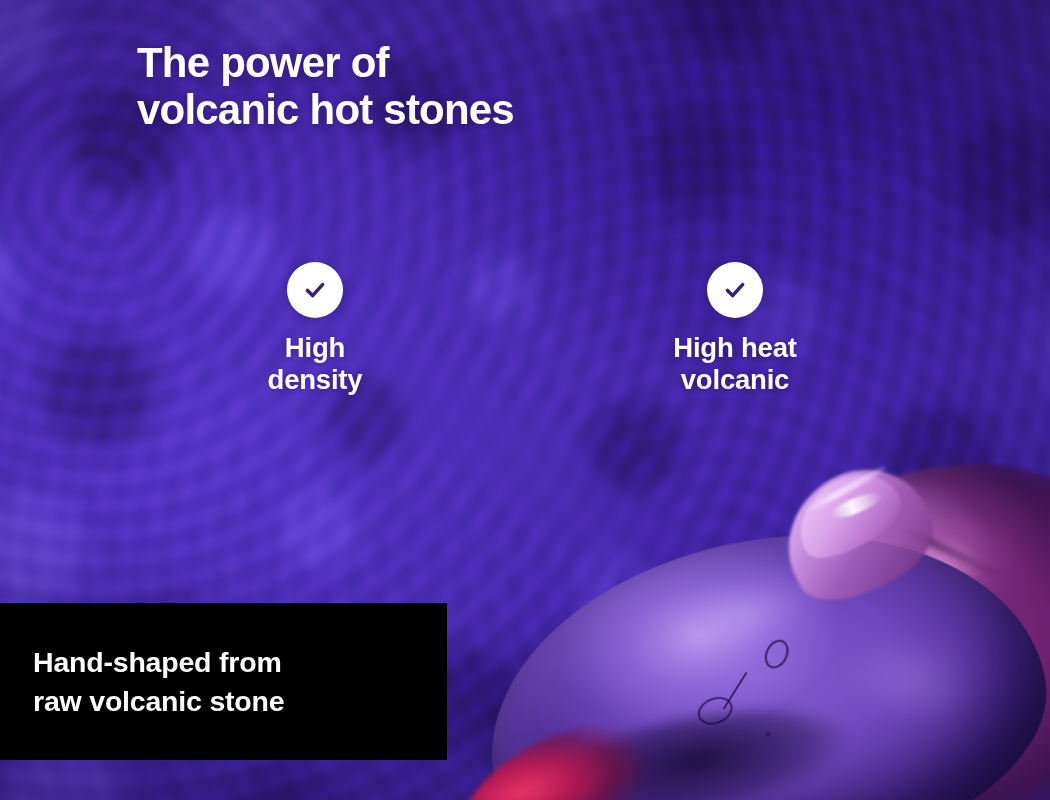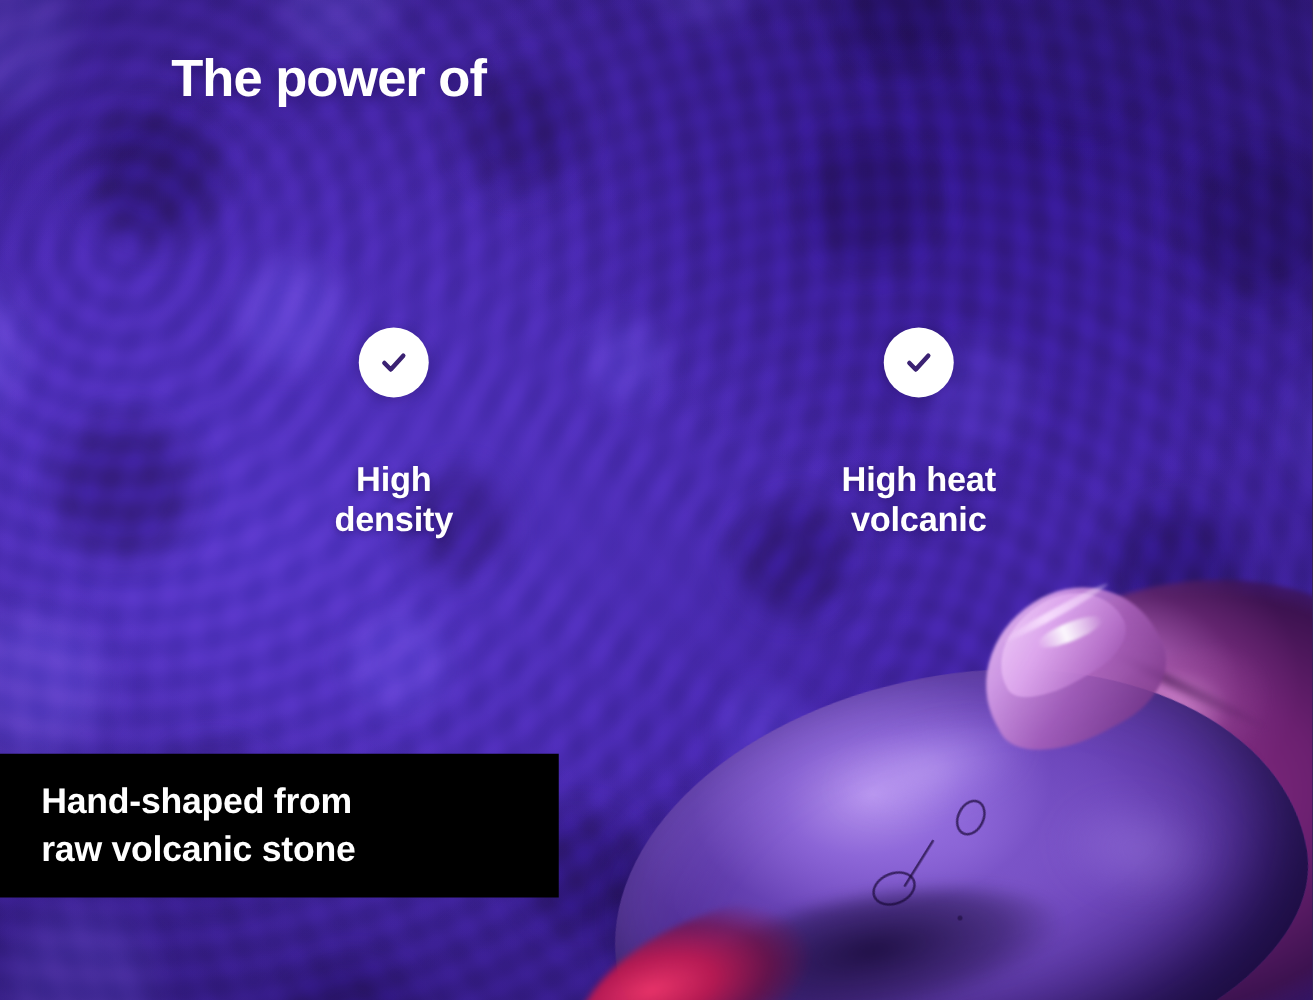--- a/index.html
+++ b/index.html
@@ -249,35 +249,35 @@
   }
   .check-circle {
     width:56px; height:56px;
     border-radius:50%;
     background:#fff;
     display:flex; align-items:center; justify-content:center;
     box-shadow: 0 2px 10px rgba(18,6,50,.26);
   }
   .check-circle svg { display:block; }
   .feature-label {
-    margin-top:50px;
+    margin-top:14px;
     color:#fff;
     font-size:27.5px;
     font-weight:700;
     line-height:1.16;
     letter-spacing:-0.2px;
     text-shadow: 0 1px 6px rgba(20,6,54,.40);
     white-space:pre-line;
   }
 
   
   .caption-card {
     position:absolute;
     left:0; top:603px;
-    width:447px; height:115px;
+    width:447px; height:157px;
     background:#000;
     display:flex;
     align-items:center;
   }
   .caption-text {
     color:#fff;
     font-size:28.5px;
     font-weight:700;
     line-height:1.36;
     letter-spacing:-0.2px;
@@ -319,20 +319,21 @@
     <div class="nail"></div>
     <div class="nail-edge"></div>
     <div class="nail-gloss"></div>
 
     <div class="finger-dark"></div>
     <div class="finger-red"></div>
   </div>
 
   <h1 class="headline">
     <span class="l1">The power of</span>
+    <span class="l2">volcanic hot stones</span>
   </h1>
 
   <div class="features">
 
     <div class="feature">
       <div class="check-circle">
         <svg width="30" height="30" viewBox="0 0 30 30" aria-hidden="true">
           <path d="M7.5 15.4 L12.6 20.6 L22.6 9.6" fill="none" stroke="#3b2273" stroke-width="3.6" stroke-linecap="round" stroke-linejoin="round"></path>
         </svg>
       </div>

